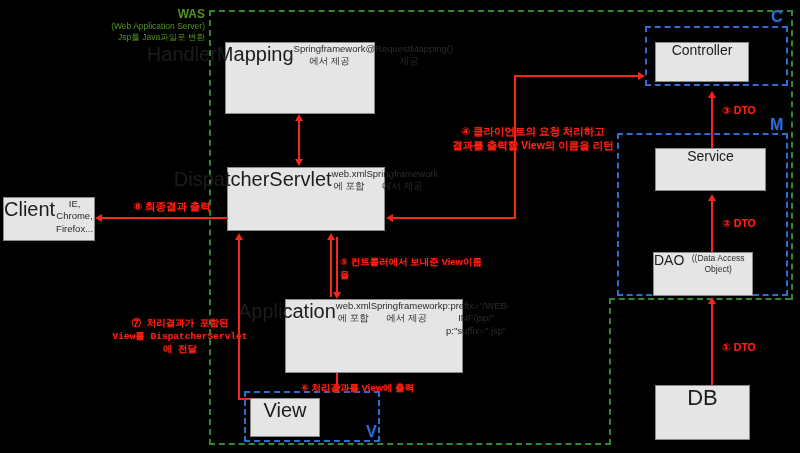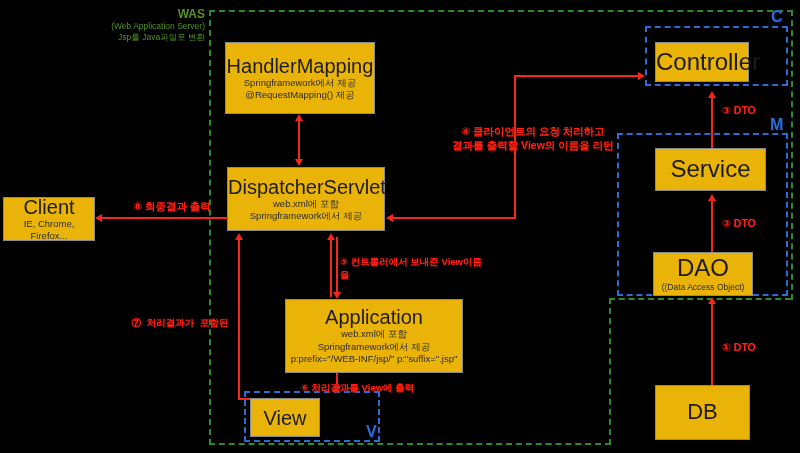--- a/index.html
+++ b/index.html
@@ -1,24 +1,24 @@
 <!DOCTYPE html>
 <html><head>
 <meta charset="utf-8">
 <style>
   html,body{margin:0;padding:0;background:#000;}
   body{width:800px;height:453px;position:relative;overflow:hidden;
        font-family:"Liberation Sans","DejaVu Sans",sans-serif;}
   .abs{position:absolute;}
   
-  .box{position:absolute;background:#eab308;border:1px solid #8a8a8a;
-       color:#1c1c1c;text-align:center;display:flex;flex-direction:column;
+  .box{position:absolute;background:#e5e5e5;border:1px solid #8a8a8a;
+       color:#1c1c1c;text-align:center;display:flex;flex-direction:row;
        justify-content:center;box-sizing:border-box;}
   .box-title{font-size:20px;line-height:1.1;}
-  .box-title.sm{font-size:24px;}
+  .box-title.sm{font-size:14px;}
   .box-title.lg{font-size:22px;}
   .box-sub{font-size:9.5px;color:#2b2b2b;line-height:1.3;}
   
   .g-h{position:absolute;border-top:2px dashed #2e8a2e;height:0;}
   .g-v{position:absolute;border-left:2px dashed #2e8a2e;width:0;}
   
   .b-box{position:absolute;border:2px dashed #2e6bd4;box-sizing:border-box;}
   .mvc-letter{position:absolute;color:#2e6bd4;font-weight:bold;font-size:16px;
               text-shadow:1px 1px 0 #09132e;}
   
@@ -147,17 +147,18 @@
 </div>
 
 <div class="note tiny" style="left:340px;top:256px;width:150px;text-align:left;">
   <div>⑤ 컨트롤러에서 보내준 View이름을</div>
 </div>
 
 <div class="note tiny" style="left:290px;top:382px;width:135px;">⑥ 처리결과를 View에 출력</div>
 
 <div class="note tiny" style="left:110px;top:318px;width:140px;font-family:Liberation Mono, monospace;">
   <div>⑦ 처리결과가 포함된</div>
+  <div>View를 DispatcherServlet에 전달</div>
 </div>
 
 <div class="note" style="left:722px;top:103px;width:50px;text-align:left;">③ DTO</div>
 <div class="note" style="left:722px;top:216px;width:50px;text-align:left;">② DTO</div>
 <div class="note" style="left:722px;top:340px;width:50px;text-align:left;">① DTO</div>
 
 </body></html>

